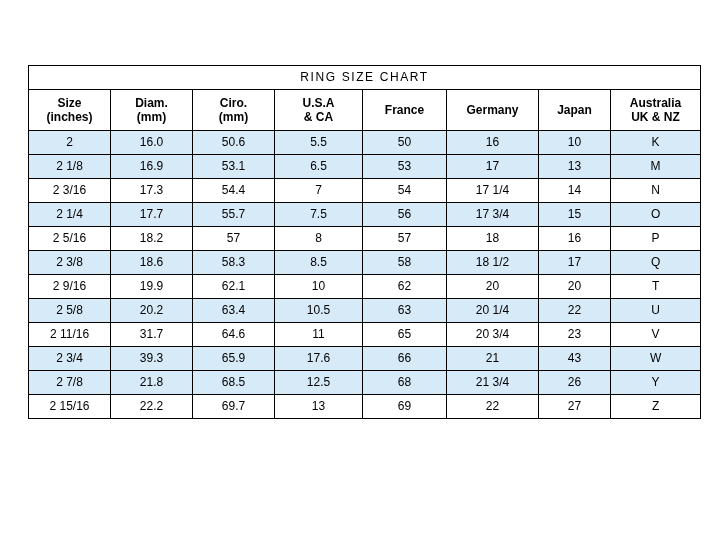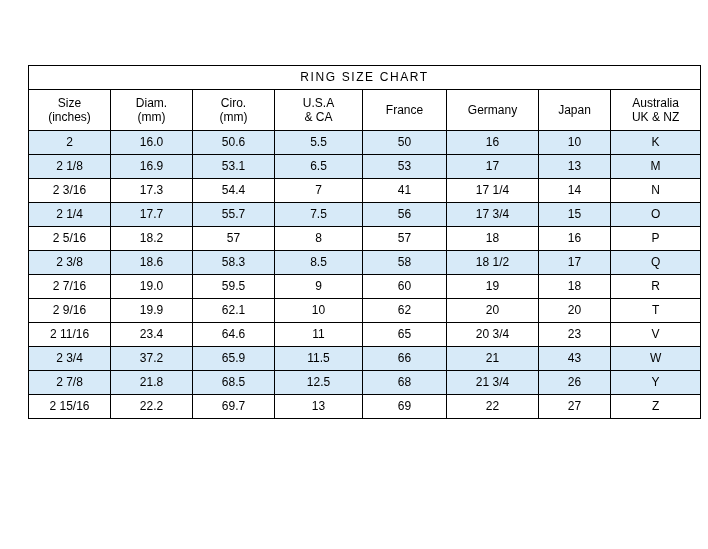--- a/index.html
+++ b/index.html
@@ -50,20 +50,21 @@
     font-size: 14.5px;
     font-weight: bold;
     letter-spacing: 1.6px;
     background: #ffffff;
   }
   thead.head-row th {
     height: 40px;
     font-size: 12px;
     background: #ffffff;
     line-height: 14px;
+    font-weight: bold;
   }
   .hdr-sub {
     display: block;
     font-size: 12px;
     line-height: 14px;
   }
   tbody tr.shade td {
     background: #d7eaf8;
   }
   tbody tr.plain td {
@@ -152,21 +153,21 @@
             <td>53</td>
             <td>17</td>
             <td>13</td>
             <td>M</td>
           </tr>
           <tr class="plain">
             <td>2 3/16</td>
             <td>17.3</td>
             <td>54.4</td>
             <td>7</td>
-            <td>41</td>
+            <td>54</td>
             <td>17 1/4</td>
             <td>14</td>
             <td>N</td>
           </tr>
           <tr class="shade">
             <td>2 1/4</td>
             <td>17.7</td>
             <td>55.7</td>
             <td>7.5</td>
             <td>56</td>
@@ -188,54 +189,54 @@
             <td>2 3/8</td>
             <td>18.6</td>
             <td>58.3</td>
             <td>8.5</td>
             <td>58</td>
             <td>18 1/2</td>
             <td>17</td>
             <td>Q</td>
           </tr>
           <tr class="plain">
-            <td>2 7/16</td>
-            <td>19.0</td>
-            <td>59.5</td>
-            <td>9</td>
-            <td>60</td>
-            <td>19</td>
-            <td>18</td>
-            <td>R</td>
-          </tr>
-          <tr class="plain">
             <td>2 9/16</td>
             <td>19.9</td>
             <td>62.1</td>
             <td>10</td>
             <td>62</td>
             <td>20</td>
             <td>20</td>
             <td>T</td>
           </tr>
+          <tr class="shade">
+            <td>2 5/8</td>
+            <td>20.2</td>
+            <td>63.4</td>
+            <td>10.5</td>
+            <td>63</td>
+            <td>20 1/4</td>
+            <td>22</td>
+            <td>U</td>
+          </tr>
           <tr class="plain">
             <td>2 11/16</td>
-            <td>23.4</td>
+            <td>31.7</td>
             <td>64.6</td>
             <td>11</td>
             <td>65</td>
             <td>20 3/4</td>
             <td>23</td>
             <td>V</td>
           </tr>
           <tr class="shade">
             <td>2 3/4</td>
-            <td>37.2</td>
+            <td>39.3</td>
             <td>65.9</td>
-            <td>11.5</td>
+            <td>17.6</td>
             <td>66</td>
             <td>21</td>
             <td>43</td>
             <td>W</td>
           </tr>
           <tr class="shade">
             <td>2 7/8</td>
             <td>21.8</td>
             <td>68.5</td>
             <td>12.5</td>

